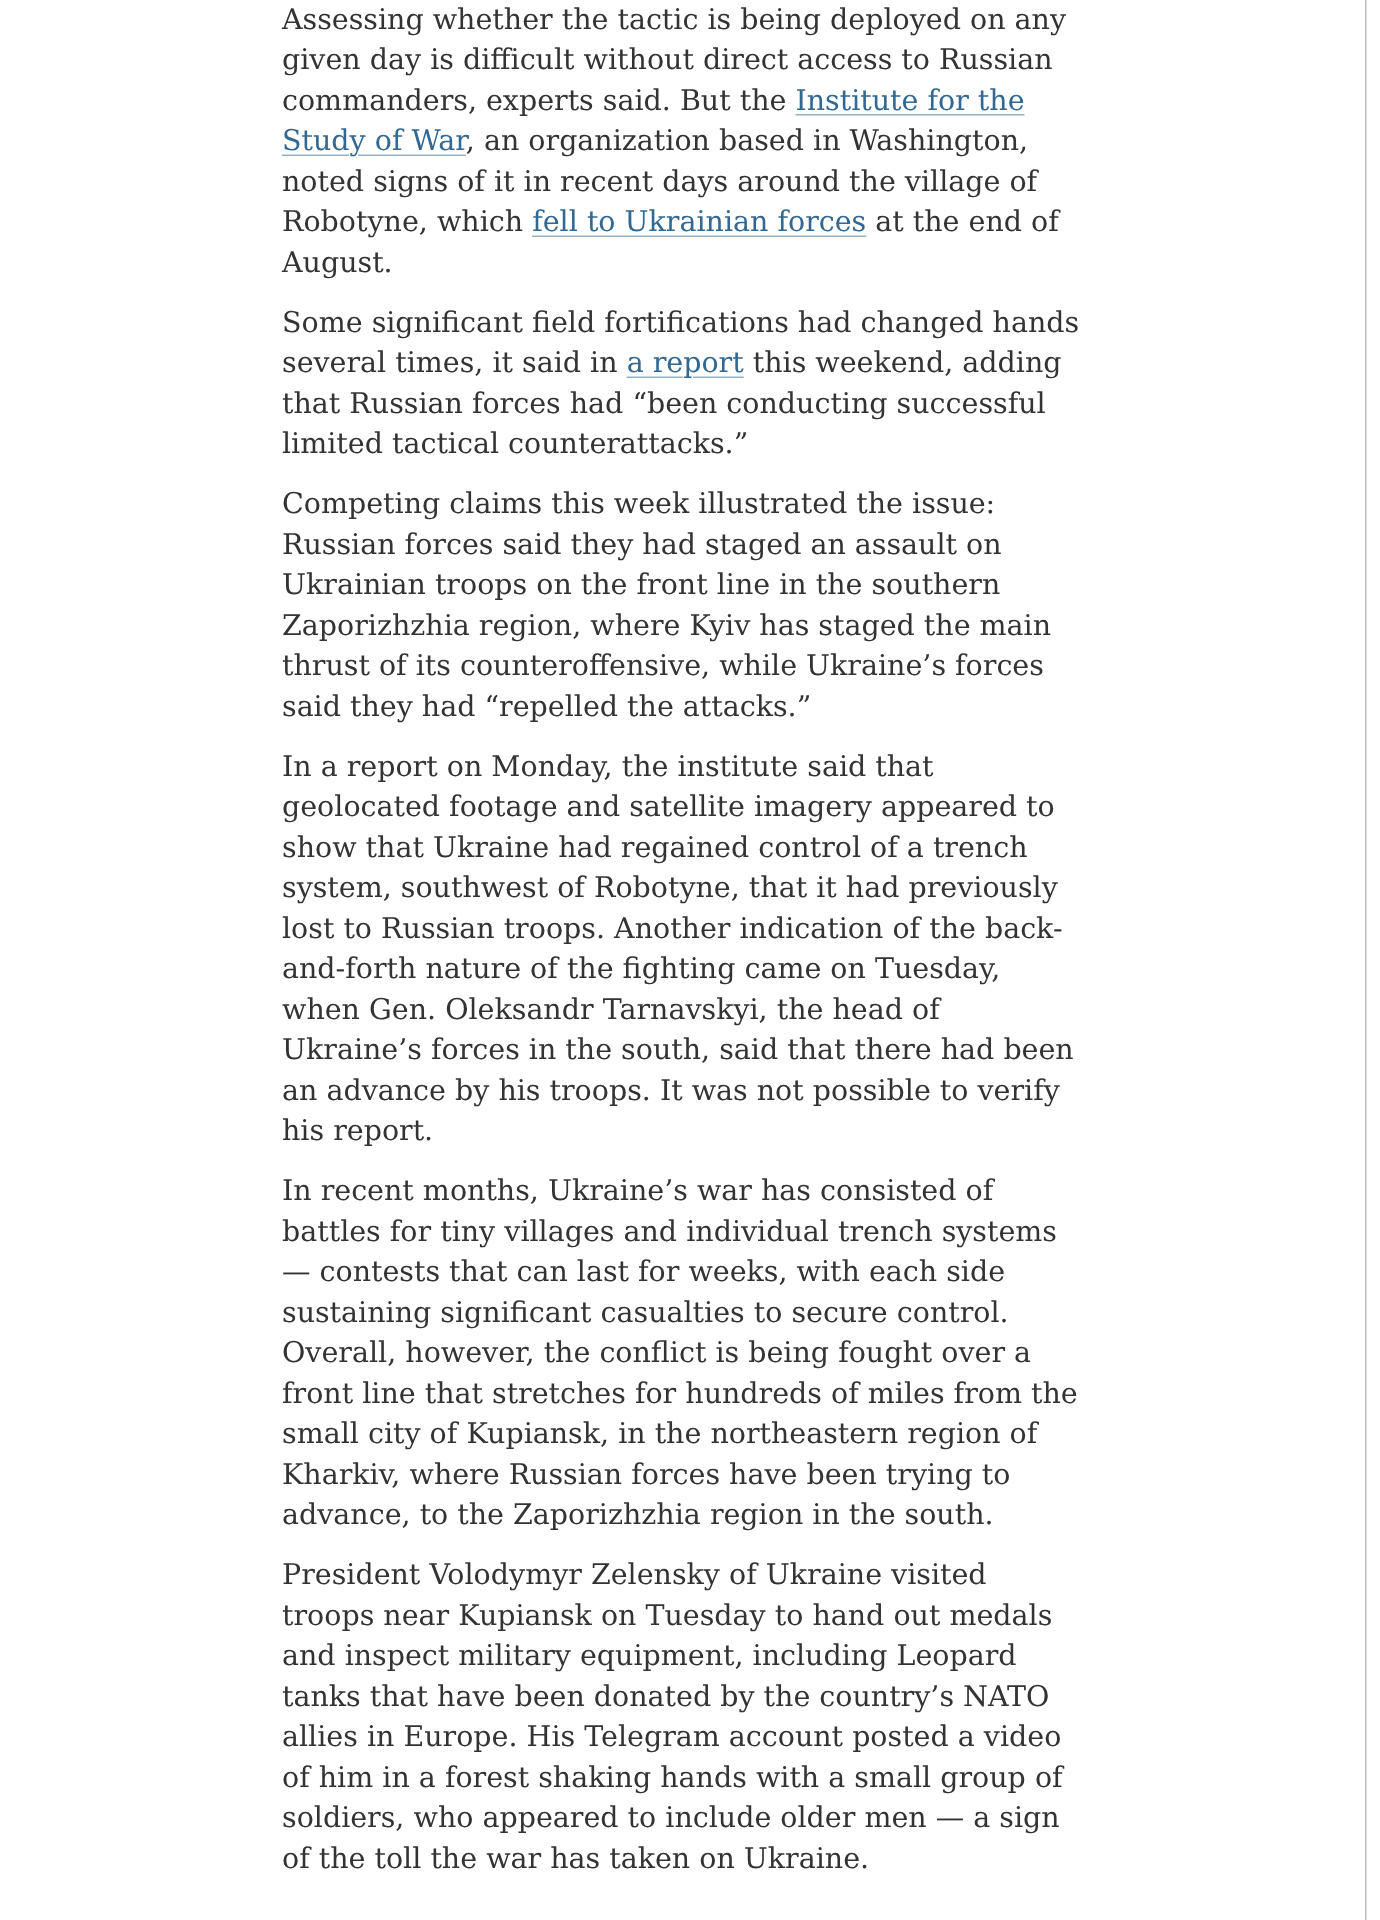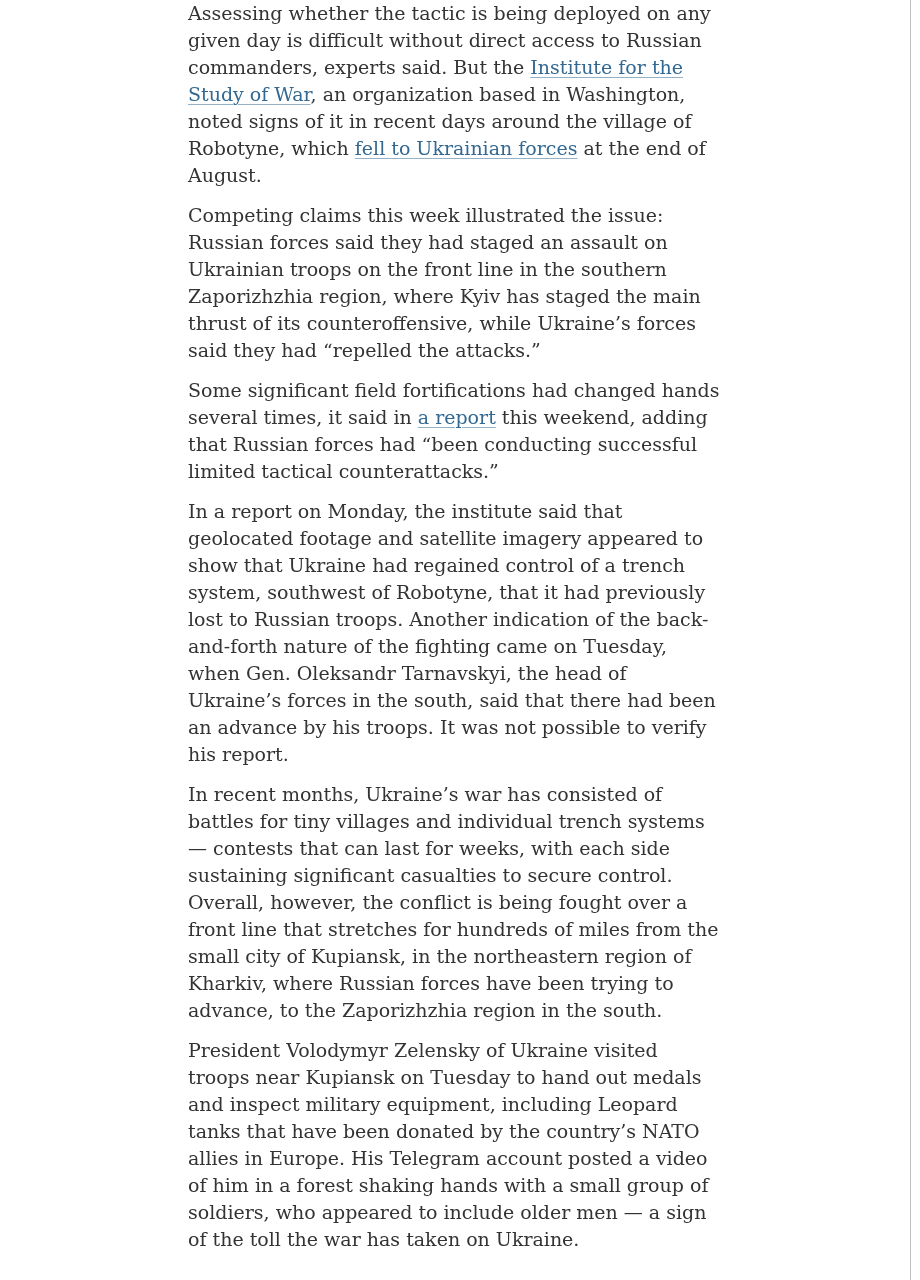--- a/index.html
+++ b/index.html
@@ -52,20 +52,20 @@
     background: #ffffff;
     border-left: 1px solid var(--scrollbar-line, #bfbfbf);
   }
 </style>
 </head>
 <body>
 
 <div class="page">
   <main class="article-column">
       <p class="paragraph"><span>Assessing whether the tactic is being deployed on any given day is difficult without direct access to Russian commanders, experts said. But the </span><a href="#">Institute for the Study of War</a><span>, an organization based in Washington, noted signs of it in recent days around the village of Robotyne, which </span><a href="#">fell to Ukrainian forces</a><span> at the end of August.</span></p>
+      <p class="paragraph"><span>Some significant field fortifications had changed hands several times, it said in </span><a href="#">a report</a><span> this weekend, adding that Russian forces had “been conducting successful limited tactical counterattacks.”</span></p>
       <p class="paragraph"><span>Competing claims this week illustrated the issue: Russian forces said they had staged an assault on Ukrainian troops on the front line in the southern Zaporizhzhia region, where Kyiv has staged the main thrust of its counteroffensive, while Ukraine’s forces said they had “repelled the attacks.”</span></p>
-      <p class="paragraph"><span>Some significant field fortifications had changed hands several times, it said in </span><a href="#">a report</a><span> this weekend, adding that Russian forces had “been conducting successful limited tactical counterattacks.”</span></p>
       <p class="paragraph"><span>In a report on Monday, the institute said that geolocated footage and satellite imagery appeared to show that Ukraine had regained control of a trench system, southwest of Robotyne, that it had previously lost to Russian troops. Another indication of the back-and-forth nature of the fighting came on Tuesday, when Gen. Oleksandr Tarnavskyi, the head of Ukraine’s forces in the south, said that there had been an advance by his troops. It was not possible to verify his report.</span></p>
       <p class="paragraph"><span>In recent months, Ukraine’s war has consisted of battles for tiny villages and individual trench systems — contests that can last for weeks, with each side sustaining significant casualties to secure control. Overall, however, the conflict is being fought over a front line that stretches for hundreds of miles from the small city of Kupiansk, in the northeastern region of Kharkiv, where Russian forces have been trying to advance, to the Zaporizhzhia region in the south.</span></p>
       <p class="paragraph"><span>President Volodymyr Zelensky of Ukraine visited troops near Kupiansk on Tuesday to hand out medals and inspect military equipment, including Leopard tanks that have been donated by the country’s NATO allies in Europe. His Telegram account posted a video of him in a forest shaking hands with a small group of soldiers, who appeared to include older men — a sign of the toll the war has taken on Ukraine.</span></p>
     </main>
   <div class="scrollbar-track"></div>
 </div>
 
 </body></html>

